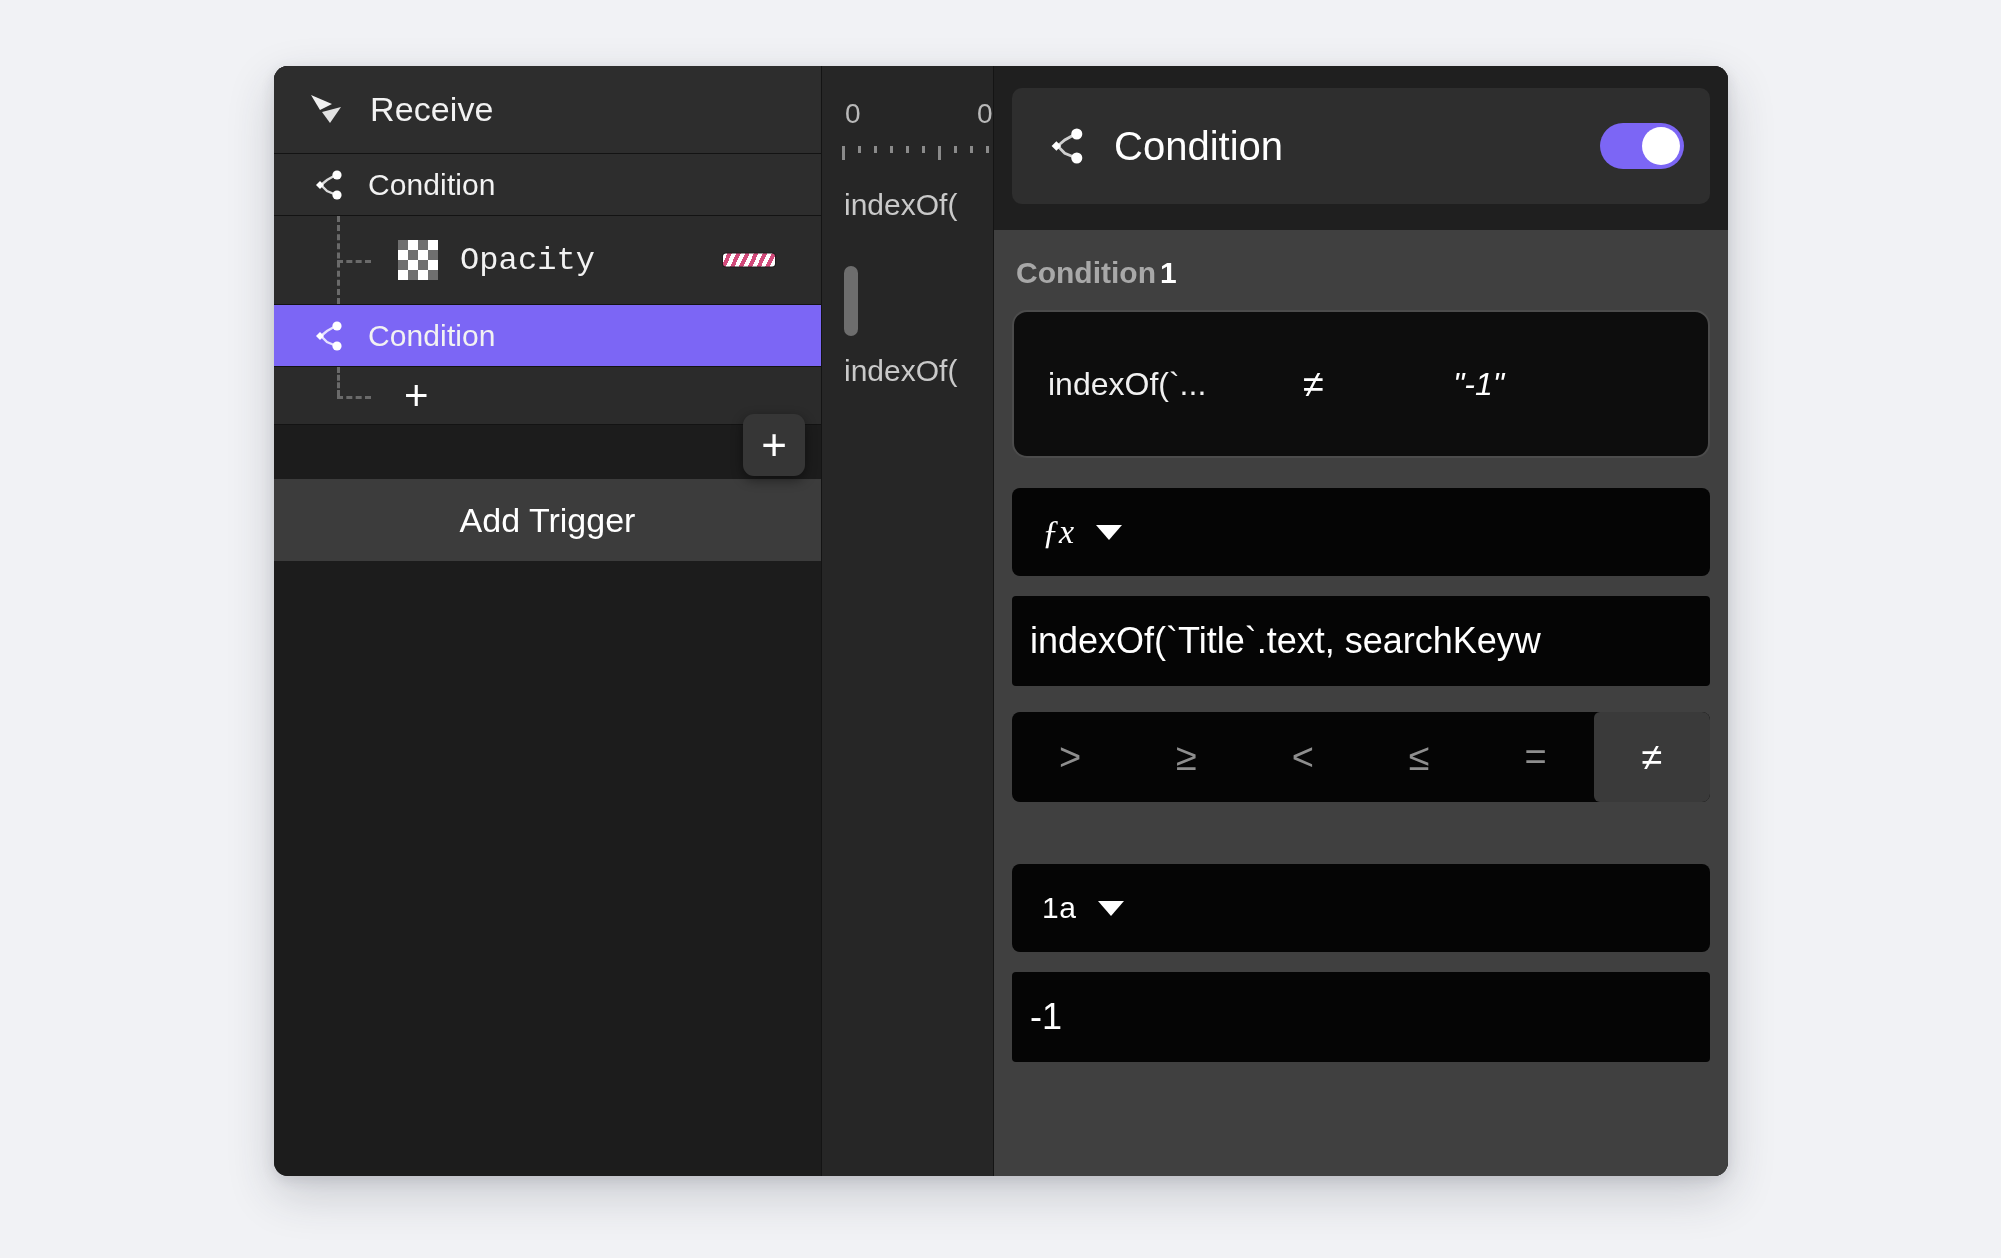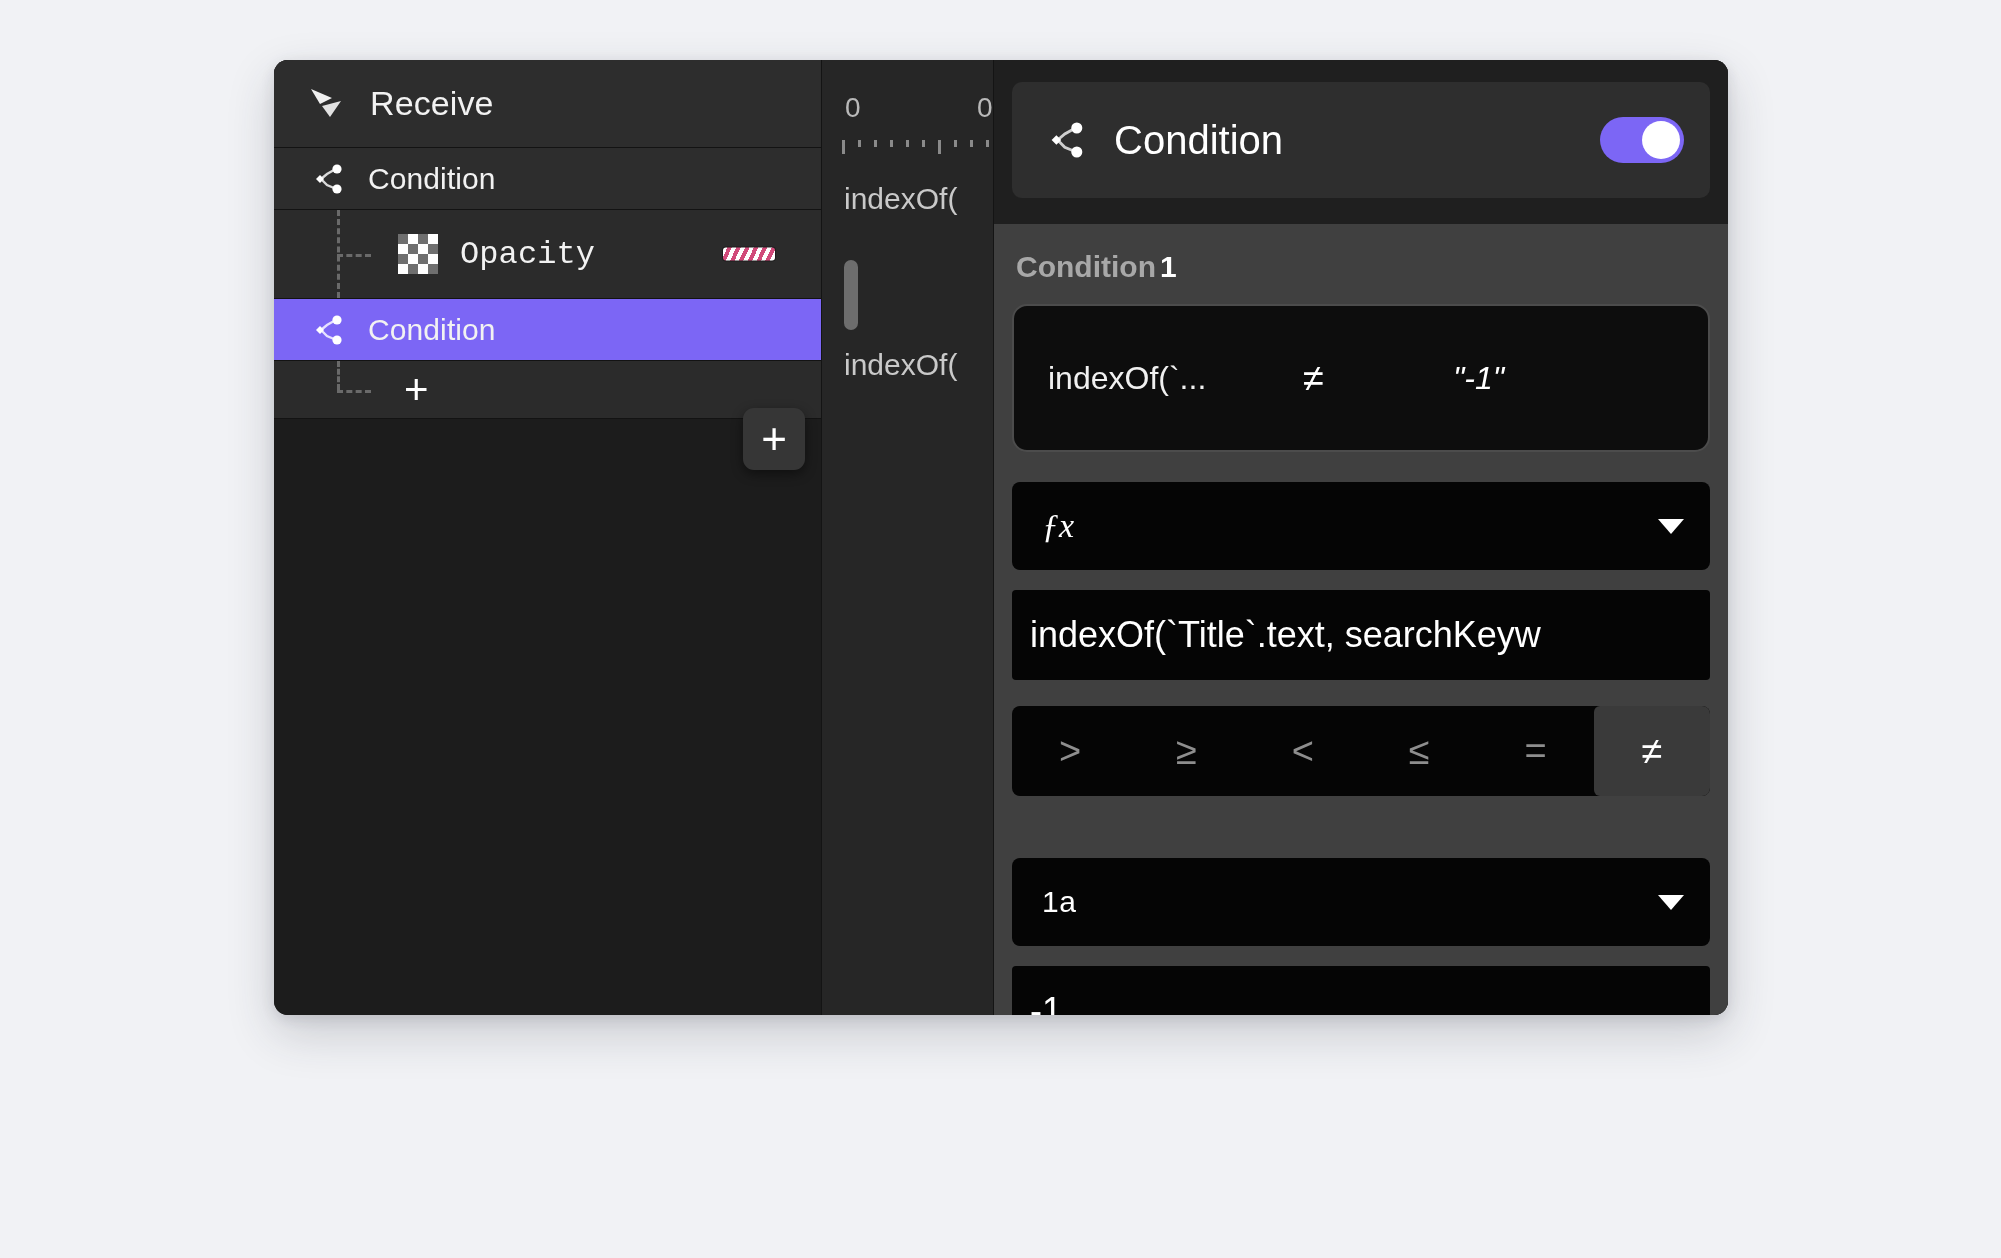--- a/index.html
+++ b/index.html
@@ -6,22 +6,22 @@
   html, body {
     width: 2001px; height: 1258px;
     background: #f1f2f5;
     font-family: "Liberation Sans", sans-serif;
     overflow: hidden;
   }
 
   
   #app-window {
     position: absolute;
-    left: 274px; top: 60px;
-    width: 1454px; height: 955px;
+    left: 274px; top: 66px;
+    width: 1454px; height: 1110px;
     background: #222222;
     border-radius: 14px;
     box-shadow: 0 18px 48px rgba(40,44,60,.20), 0 4px 14px rgba(40,44,60,.12);
     overflow: hidden;
     display: flex;
   }
 
   
   #tree-panel {
     width: 547px;
@@ -204,21 +204,20 @@
   #summary-right { flex: 1 1 auto;  color: #ffffff; font-size: 32px; font-style: italic; }
 
   .field-select {
     background: #050505;
     border-radius: 8px;
     height: 88px;
     display: flex; align-items: center;
     padding: 0 26px 0 30px;
     margin-bottom: 20px;
     cursor: pointer;
-    justify-content: space-between;
   }
   .field-select .fs-icon { flex: 0 0 auto; margin-right: 22px; color: #ffffff; }
   .fx-icon { font-size: 34px; font-style: italic; font-family: "Liberation Serif", serif; }
   .onea-icon { font-size: 30px; letter-spacing: .5px; }
   .field-select .fs-label { flex: 1 1 auto; color: #ffffff; font-size: 32px; }
   .caret { width: 0; height: 0; border-left: 13px solid transparent; border-right: 13px solid transparent; border-top: 15px solid #ffffff; }
 
   .field-input {
     background: #050505;
     border-radius: 4px;
@@ -303,20 +302,23 @@
     <div class="tree-row add-row">
       <span class="tree-connector">
         <span class="tc-corner-v"></span>
           <span class="tc-h"></span>
       </span>
       <span class="plus-glyph" style="margin-left:130px;">+</span>
     </div>
 
     <div id="tree-gap"></div>
 
+    <div id="add-trigger-btn">
+      <span>Add Trigger</span>
+    </div>
 
     <div id="add-chip">
       <span>+</span>
     </div>
   </div>
 
   <div id="timeline-panel">
     <span class="tl-zero" id="tl-zero-a">0</span>
     <span class="tl-zero" id="tl-zero-b">0</span>
 

